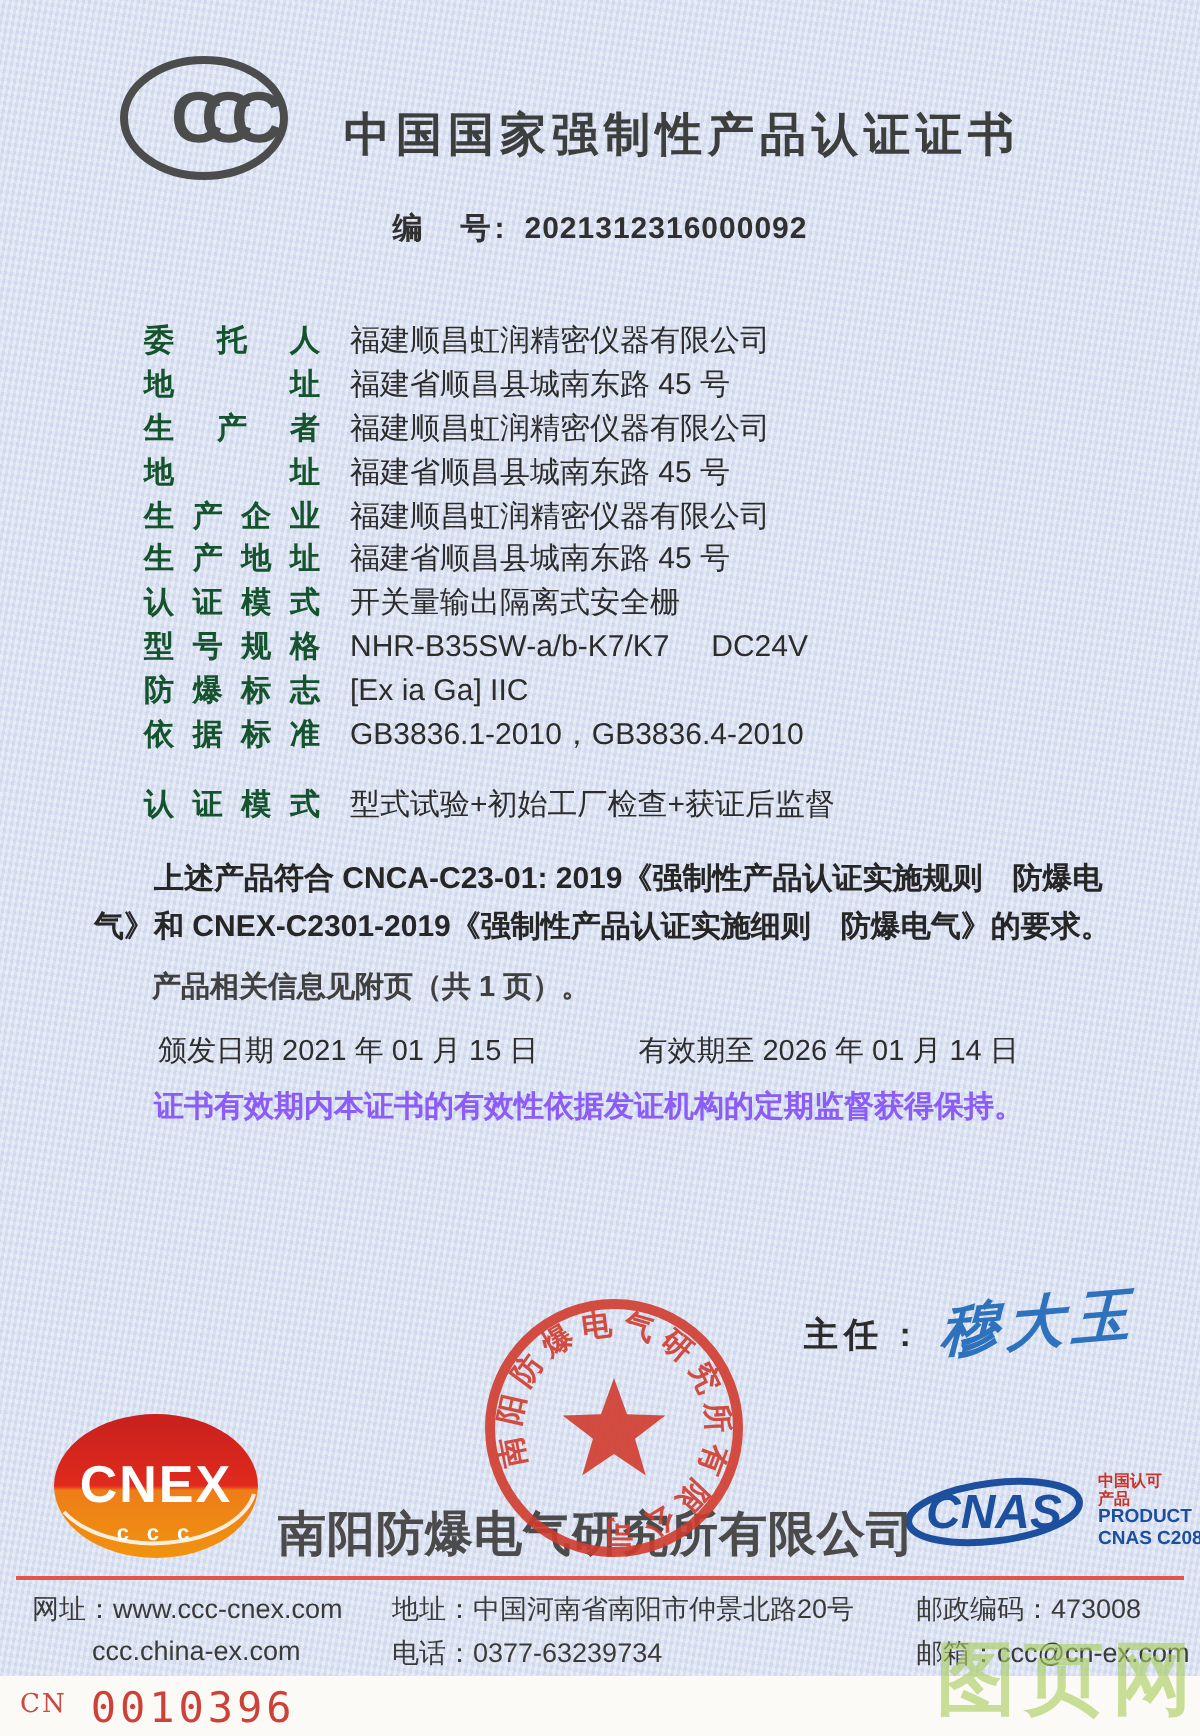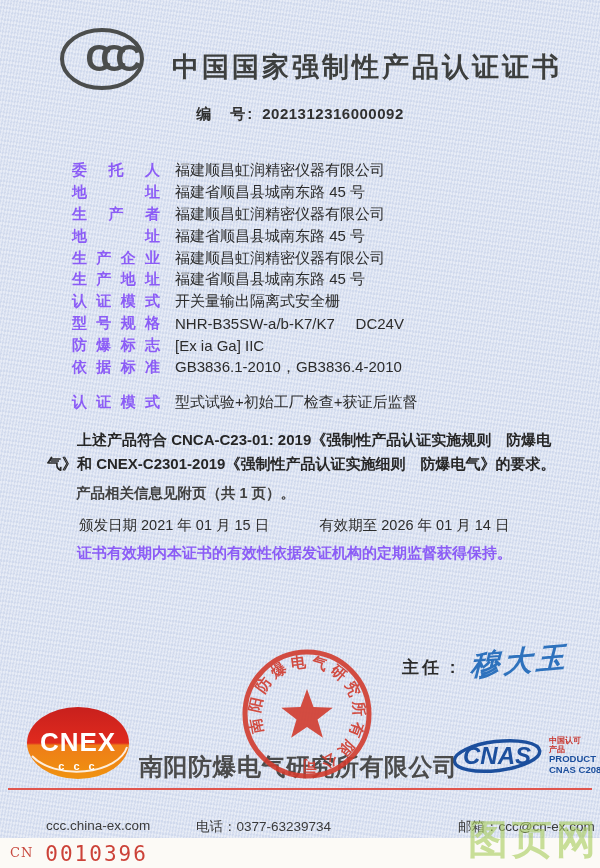--- a/index.html
+++ b/index.html
@@ -12,29 +12,29 @@
   
   .cert-bg {
     position:absolute; top:0; left:0; width:600px; height:838px;
     background-color:#dde4f2;
     background-image:
       repeating-linear-gradient(100deg, rgba(255,255,255,.20) 0 1.5px, rgba(146,166,212,.10) 1.5px 3px),
       repeating-linear-gradient(8deg, rgba(255,255,255,.12) 0 2px, rgba(146,166,212,.07) 2px 4px);
   }
   .header { position:absolute; top:26px; left:58px; display:flex; align-items:center; }
   .ccc-logo { margin-right:26px; flex:none; }
-  .title { font-size:27px; font-weight:bold; letter-spacing:3px; color:#3d3f3e; white-space:nowrap;margin-top:16px; }
+  .title { font-size:23px; font-weight:bold; letter-spacing:3px; color:#3d3f3e; white-space:nowrap;margin-top:16px; }
 
   .cert-no { position:absolute; top:105px; left:0; width:100%; text-align:center; font-size:15px; color:#303030; }
   .cert-no .lab { font-weight:bold; letter-spacing:2px; margin-right:8px; }
   .cert-no .val { font-weight:bold; letter-spacing:.5px; }
 
   .fields { position:absolute; top:160px; left:72px; right:30px; }
   .frow { display:flex; align-items:center; height:21.8px; }
-  .flabel { width:88px; flex:none; font-weight:bold; font-size:15px; color:#8b5cf6;
+  .flabel { width:88px; flex:none; font-weight:bold; font-size:15px; color:#14532d;
             text-align:justify; text-align-last:justify; }
   .fvalue { margin-left:15px; font-size:15px; color:#2c2c2c; white-space:pre-wrap; }
   .mode-row { position:absolute; top:392px; left:72px; right:30px; }
   .mode-row .fvalue { font-weight:normal;text-align:center; }
 
   .compliance { position:absolute; top:428px; left:47px; right:34px;
     font-size:15px; font-weight:bold; line-height:1.58; text-indent:2em; color:#262626; }
   .attachment { position:absolute; top:484px; left:47px; right:34px;
     font-size:14.5px; text-indent:2em; color:#404040;font-weight:bold; }
   .dates { position:absolute; top:516px; left:79px; font-size:14.5px; color:#2d2d2d; white-space:nowrap; }
@@ -185,20 +185,25 @@
     </svg>
     <div class="cnas-col">
       <div class="cnas-red">中国认可</div>
       <div class="cnas-red">产品</div>
       <div class="cnas-blue">PRODUCT</div>
       <div class="cnas-blue">CNAS C208-P</div>
     </div>
   </div>
 
   <div class="divider"></div>
+  <div class="foot-row fr1">
+    <span class="fc1"><span>网址：</span><span>www.ccc-cnex.com</span></span>
+    <span class="fc2"><span>地址：</span><span>中国河南省南阳市仲景北路20号</span></span>
+    <span class="fc3"><span>邮政编码：</span><span>473008</span></span>
+  </div>
   <div class="foot-row fr2">
     <span class="fc1"><span>ccc.china-ex.com</span></span>
     <span class="fc2"><span>电话：</span><span>0377-63239734</span></span>
     <span class="fc3"><span>邮箱：</span><span>ccc@cn-ex.com</span></span>
   </div>
 
   <div class="serial">
     <span class="serial-prefix">CN</span>
     <span class="serial-number">0010396</span>
   </div>

